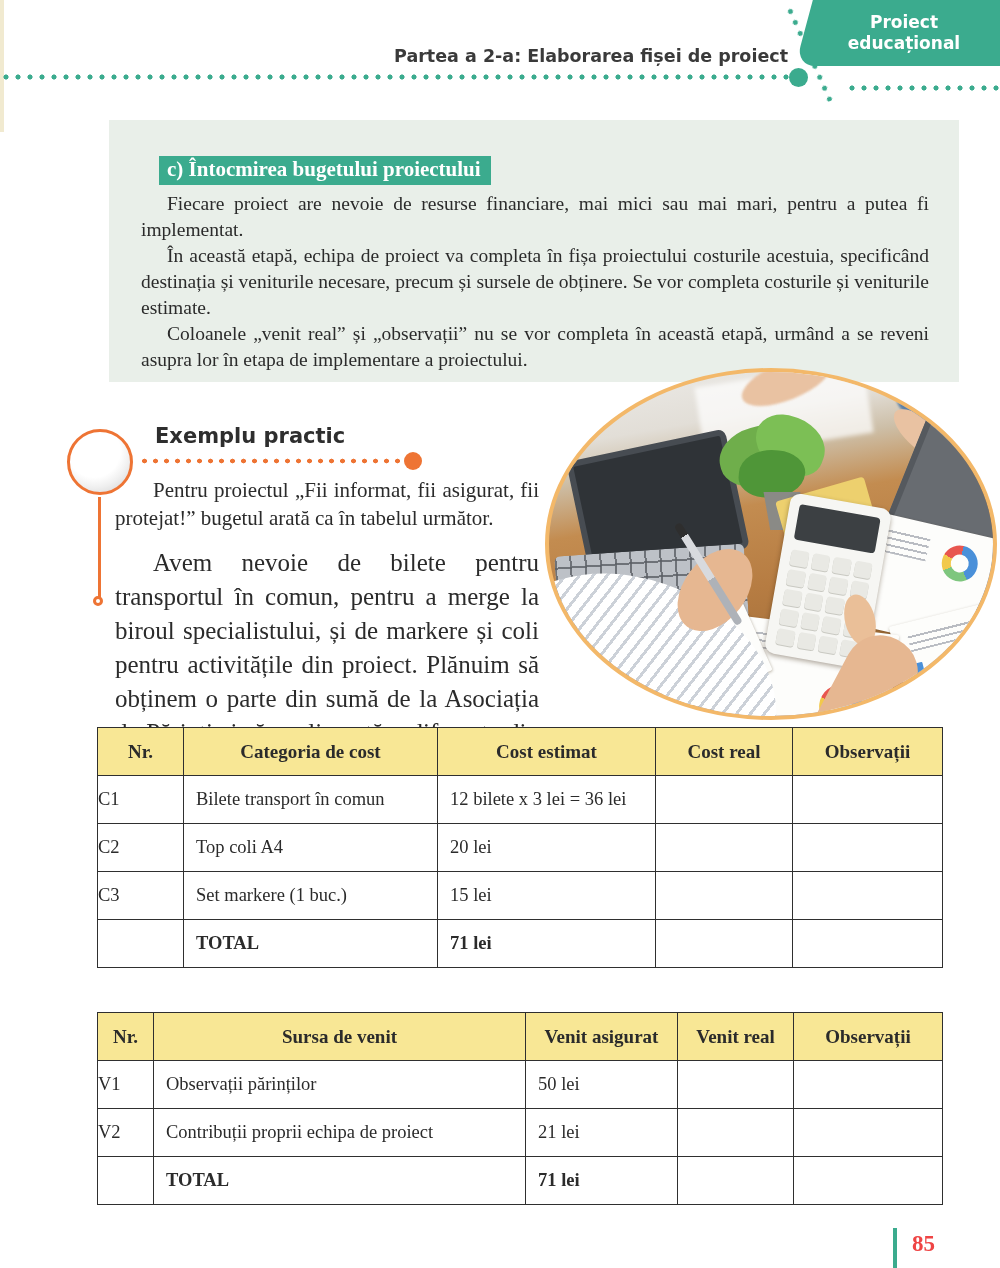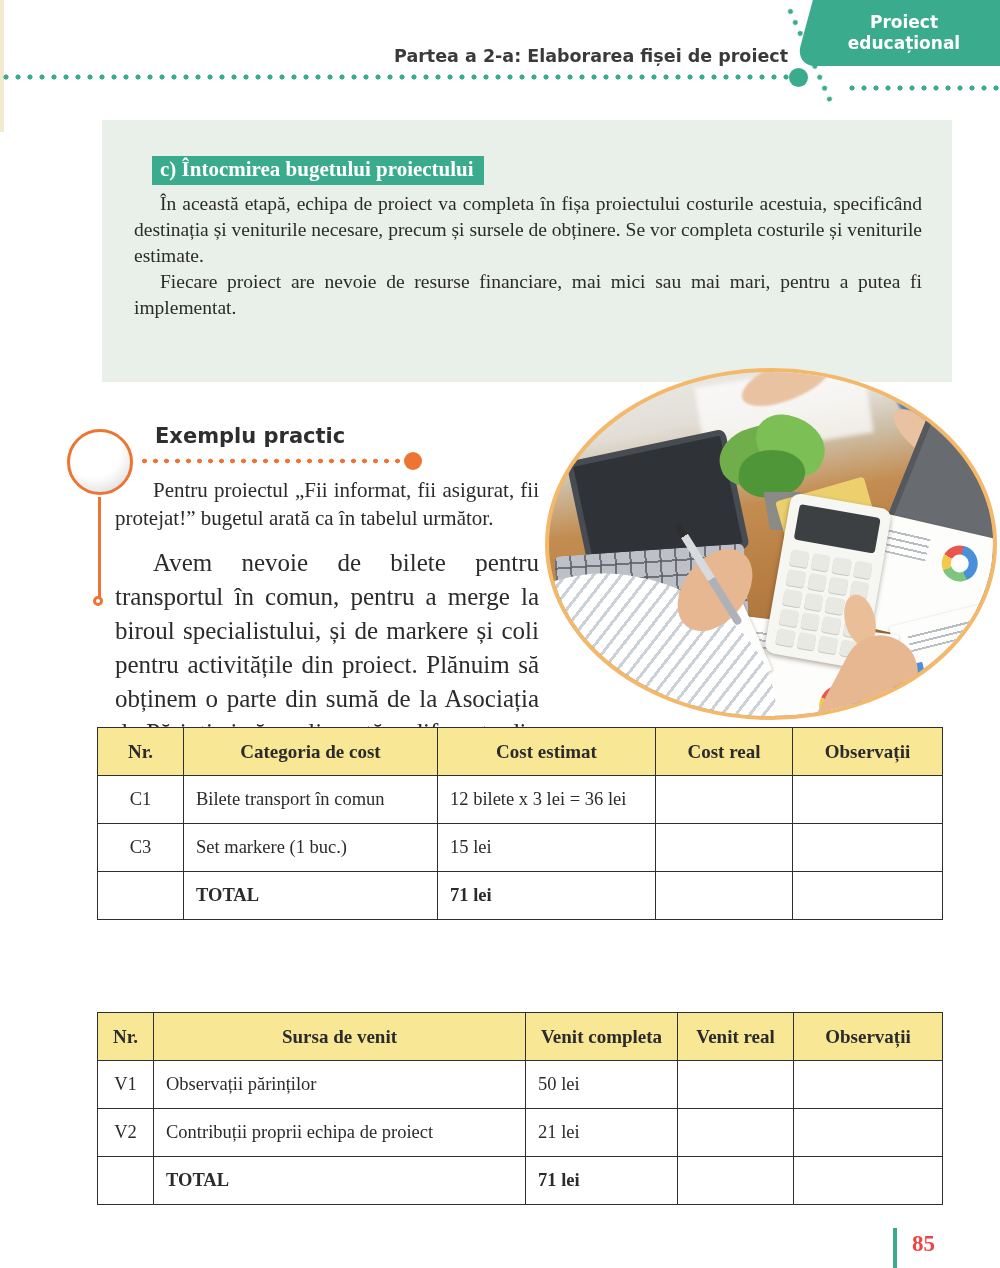--- a/index.html
+++ b/index.html
@@ -27,21 +27,21 @@
     position:absolute; top:0; right:-30px; width:226px; height:66px; background:#3BAB8E;
     transform:skewX(-15deg); border-radius:0 0 0 20px;
   }
   .badge-inner {
     position:absolute; inset:0; transform:skewX(15deg); display:flex; flex-direction:column;
     align-items:center; justify-content:center; color:#ffffff;
     font-family:"DejaVu Sans","Liberation Sans",sans-serif; font-weight:bold; font-size:17px; line-height:1.25;
     padding-right:26px;
   }
   
-  .intro-box { position:absolute; left:102px; top:120px; width:850px; height:262px; background:#e9efe9; }
+  .intro-box { position:absolute; left:109px; top:120px; width:850px; height:262px; background:#e9efe9; }
   .intro-heading {
     display:inline-block; margin:36px 0 6px 50px; background:#3BAB8E; color:#ffffff;
     font-weight:bold; font-size:21px; padding:1px 10px 3px 8px;
   }
   .intro-box p {
     margin:0 30px 0 32px; font-size:19.5px; line-height:1.33; text-align:justify; text-indent:26px;
   }
   
   .ex-circle {
     position:absolute; left:67px; top:429px; width:66px; height:66px; border-radius:50%;
@@ -111,21 +111,21 @@
   .calc-keys i { position:static; display:block; background:#e9e9e4; border-radius:3px; box-shadow:0 1px 0 #c9c9c2; }
   .ph-forearm { left:272px; top:258px; width:74px; height:170px; border-radius:36px; background:#e6b791; transform:rotate(28deg); }
   .ph-thumb { left:296px; top:222px; width:30px; height:52px; border-radius:50%; background:#eabf98; transform:rotate(-14deg); }
   
   .tbl { position:absolute; left:97px; width:845px; border-collapse:collapse; table-layout:fixed; font-size:18.5px; }
   .tbl-cost { top:727px; }
   .tbl-venit { top:1012px; }
   .tbl th, .tbl td { border:1.6px solid #2f2f2f; vertical-align:middle; overflow:hidden; }
   .tbl th { background:#F8E795; font-weight:bold; font-size:19px; text-align:center; height:48px;font-family:Liberation Serif, serif; }
   .tbl td { height:48px; background:#ffffff; padding:0 12px; text-align:left; }
-  .tbl td.ctr { text-align:center; padding:0; }
+  .tbl td.ctr { padding:0; }
   .tbl tr.total-row td { font-weight:bold; }
   
   .footer-bar { position:absolute; left:893px; top:1228px; width:4px; height:40px; background:#3BAB8E; }
   .page-number { position:absolute; left:912px; top:1231px; font-weight:bold; font-size:23px; color:#ef4444; }
 </style>
 </head>
 <body>
 
 <div class="page">
 
@@ -137,22 +137,23 @@
   <div class="dots-green dots-right"></div>
   <div class="badge">
     <div class="badge-inner">
       <span>Proiect</span>
       <span>educațional</span>
     </div>
   </div>
 
   <div class="intro-box">
     <span class="intro-heading">c) Întocmirea bugetului proiectului</span>
+    <p>Fiecare proiect are nevoie de resurse financiare, mai mici sau mai mari, pentru a putea fi implementat.</p>
     <p>În această etapă, echipa de proiect va completa în fișa proiectului costurile acestuia, specificând destinația și veniturile necesare, precum și sursele de obținere. Se vor completa costurile și veniturile estimate.</p>
-    <p>Fiecare proiect are nevoie de resurse financiare, mai mici sau mai mari, pentru a putea fi implementat.</p>
+    <p>Coloanele „venit real” și „observații” nu se vor completa în această etapă, urmând a se reveni asupra lor în etapa de implementare a proiectului.</p>
   </div>
 
   <div class="ex-circle"></div>
   <div class="ex-heading">Exemplu practic</div>
   <div class="dots-orange"></div>
   <div class="dot-end-orange"></div>
   <div class="ex-vline"></div>
   <div class="ex-vline-dot"></div>
   <p class="ex-p1">Pentru proiectul „Fii informat, fii asigurat, fii protejat!” bugetul arată ca în tabelul următor.</p>
   <p class="ex-p2">Avem nevoie de bilete pentru transportul în comun, pentru a merge la biroul specialistului, și de markere și coli pentru activitățile din proiect. Plănuim să obținem o parte din sumă de la Asociația de Părinți și să suplimentăm diferența din contribuții proprii.</p>
@@ -270,20 +271,27 @@
     </thead>
     <tbody>
       <tr>
         <td class="ctr">C1</td>
         <td>Bilete transport în comun</td>
         <td>12 bilete x 3 lei = 36 lei</td>
         <td></td>
         <td></td>
       </tr>
       <tr>
+        <td class="ctr">C2</td>
+        <td>Top coli A4</td>
+        <td>20 lei</td>
+        <td></td>
+        <td></td>
+      </tr>
+      <tr>
         <td class="ctr">C3</td>
         <td>Set markere (1 buc.)</td>
         <td>15 lei</td>
         <td></td>
         <td></td>
       </tr>
       <tr class="total-row">
         <td class="ctr"></td>
         <td>TOTAL</td>
         <td>71 lei</td>
@@ -298,21 +306,21 @@
       <col style="width:56px">
         <col style="width:372px">
         <col style="width:152px">
         <col style="width:116px">
         <col style="width:149px">
     </colgroup>
     <thead>
       <tr>
         <th>Nr.</th>
         <th>Sursa de venit</th>
-        <th>Venit completa</th>
+        <th>Venit asigurat</th>
         <th>Venit real</th>
         <th>Observații</th>
       </tr>
     </thead>
     <tbody>
       <tr>
         <td class="ctr">V1</td>
         <td>Observații părinților</td>
         <td>50 lei</td>
         <td></td>

